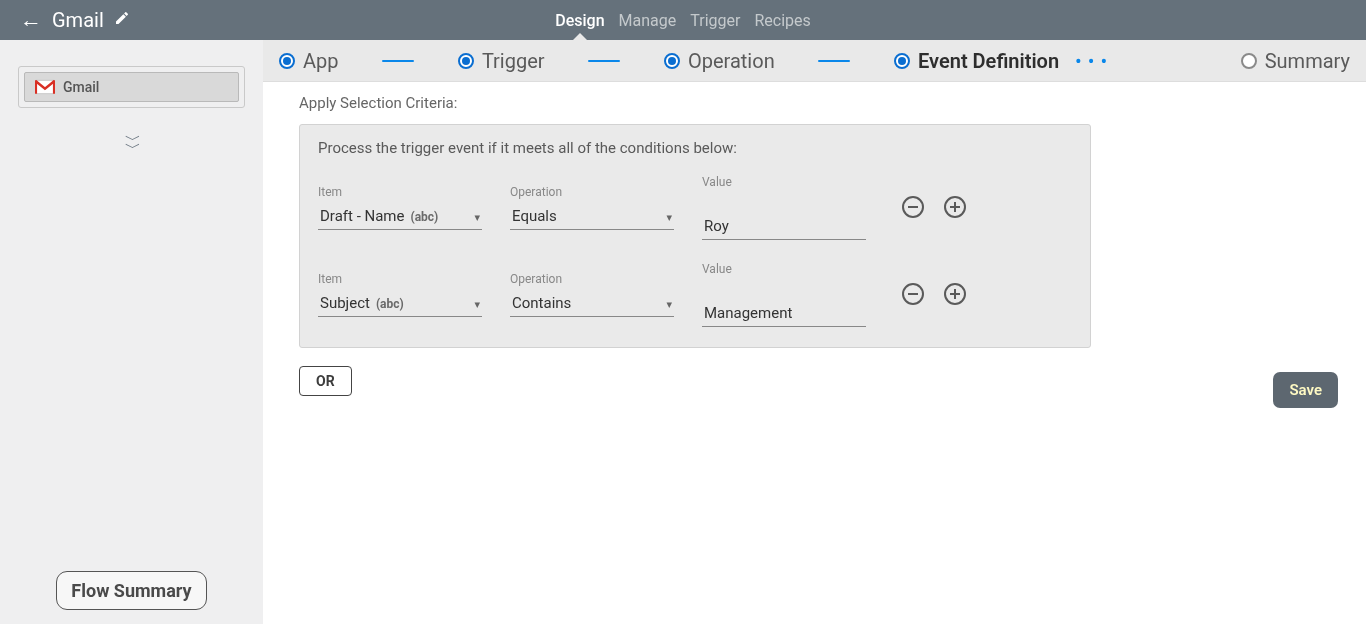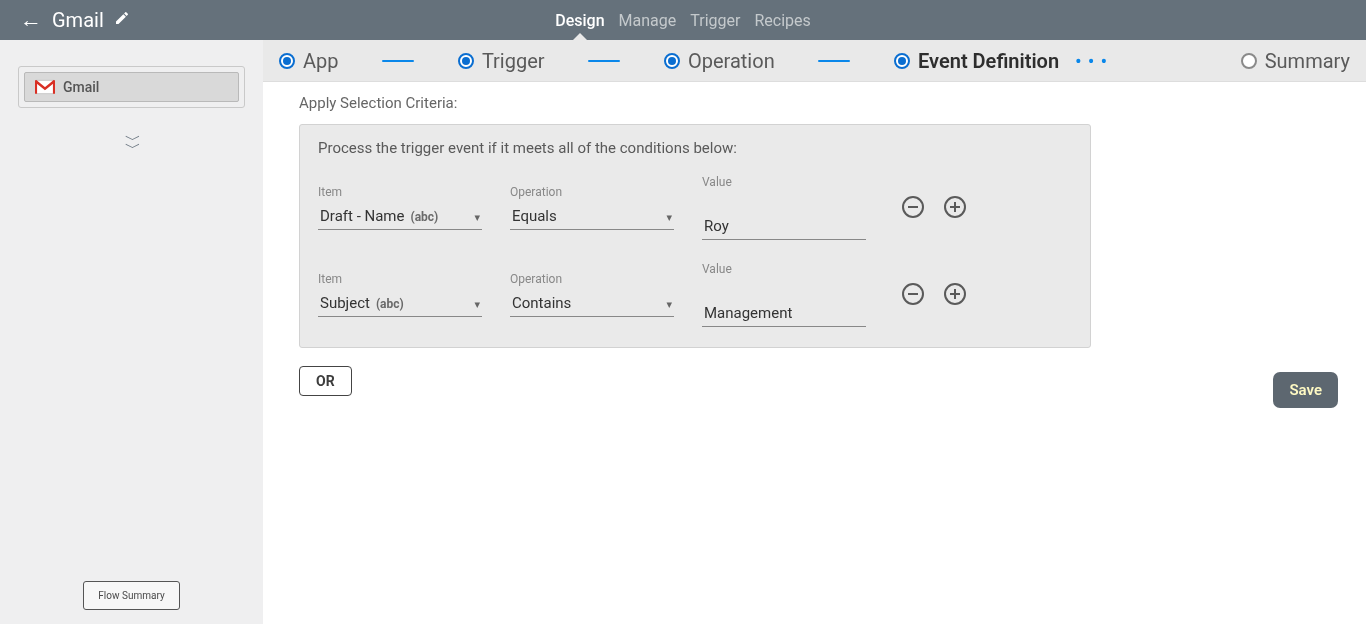--- a/index.html
+++ b/index.html
@@ -31,21 +31,21 @@
     
     .sidebar { width: 263px; background: #efeff0; display: flex; flex-direction: column; position: relative; }
     .trigger-card { margin: 26px 18px 0 18px; border: 1px solid #c9c9c9; border-radius: 3px; overflow: hidden; }
     .trigger-card .card-header { background: #66727c; color: #fff; padding: 8px 10px; font-size: 14px; display: flex; align-items: center; }
     .trigger-card .card-app { background: #d9d9d9; padding: 6px 10px; display: flex; align-items: center; gap: 8px; border: 1px solid #b9b9b9; margin: 5px; border-radius: 2px; }
     .gmail-icon { width: 20px; height: 16px; position: relative; display: inline-block; }
     .gmail-icon svg { width: 20px; height: 16px; }
     .trigger-card .card-app span { font-size: 14px; color: #555; font-weight: 500; }
     .expand-chevrons { text-align: center; margin-top: 28px; color: #6b7680; font-size: 16px; cursor: pointer; letter-spacing: -3px; line-height: 0.5; }
     .flow-summary-wrap { margin-top: auto; text-align: center; padding-bottom: 14px; }
-    .flow-summary-btn { border: 1px solid #555; background: #f7f7f7; padding: 8px 14px; font-size: 10px; font-weight: 400; color: #4a4a4a; cursor: pointer; border-radius: 3px; }
+    .flow-summary-btn { border: 1px solid #555; background: #f7f7f7; padding: 8px 14px; font-size: 18px; font-weight: 700; color: #4a4a4a; cursor: pointer; border-radius: 11px; }
 
     
     .collapse-handle { position: absolute; right: -14px; top: 50%; transform: translateY(-50%); width: 14px; height: 40px; background: #dadada; display: flex; align-items: center; justify-content: center; cursor: pointer; font-size: 14px; color: #333; }
 
     
     .main { flex: 1; display: flex; flex-direction: column; background: #fff; position: relative; margin-left: 0; }
 
     
     .stepper { height: 42px; background: #e9e9e9; display: flex; align-items: center; padding: 0 16px; border-bottom: 1px solid #ddd; gap: 8px; }
     .step { display: flex; align-items: center; gap: 8px; cursor: pointer; }

